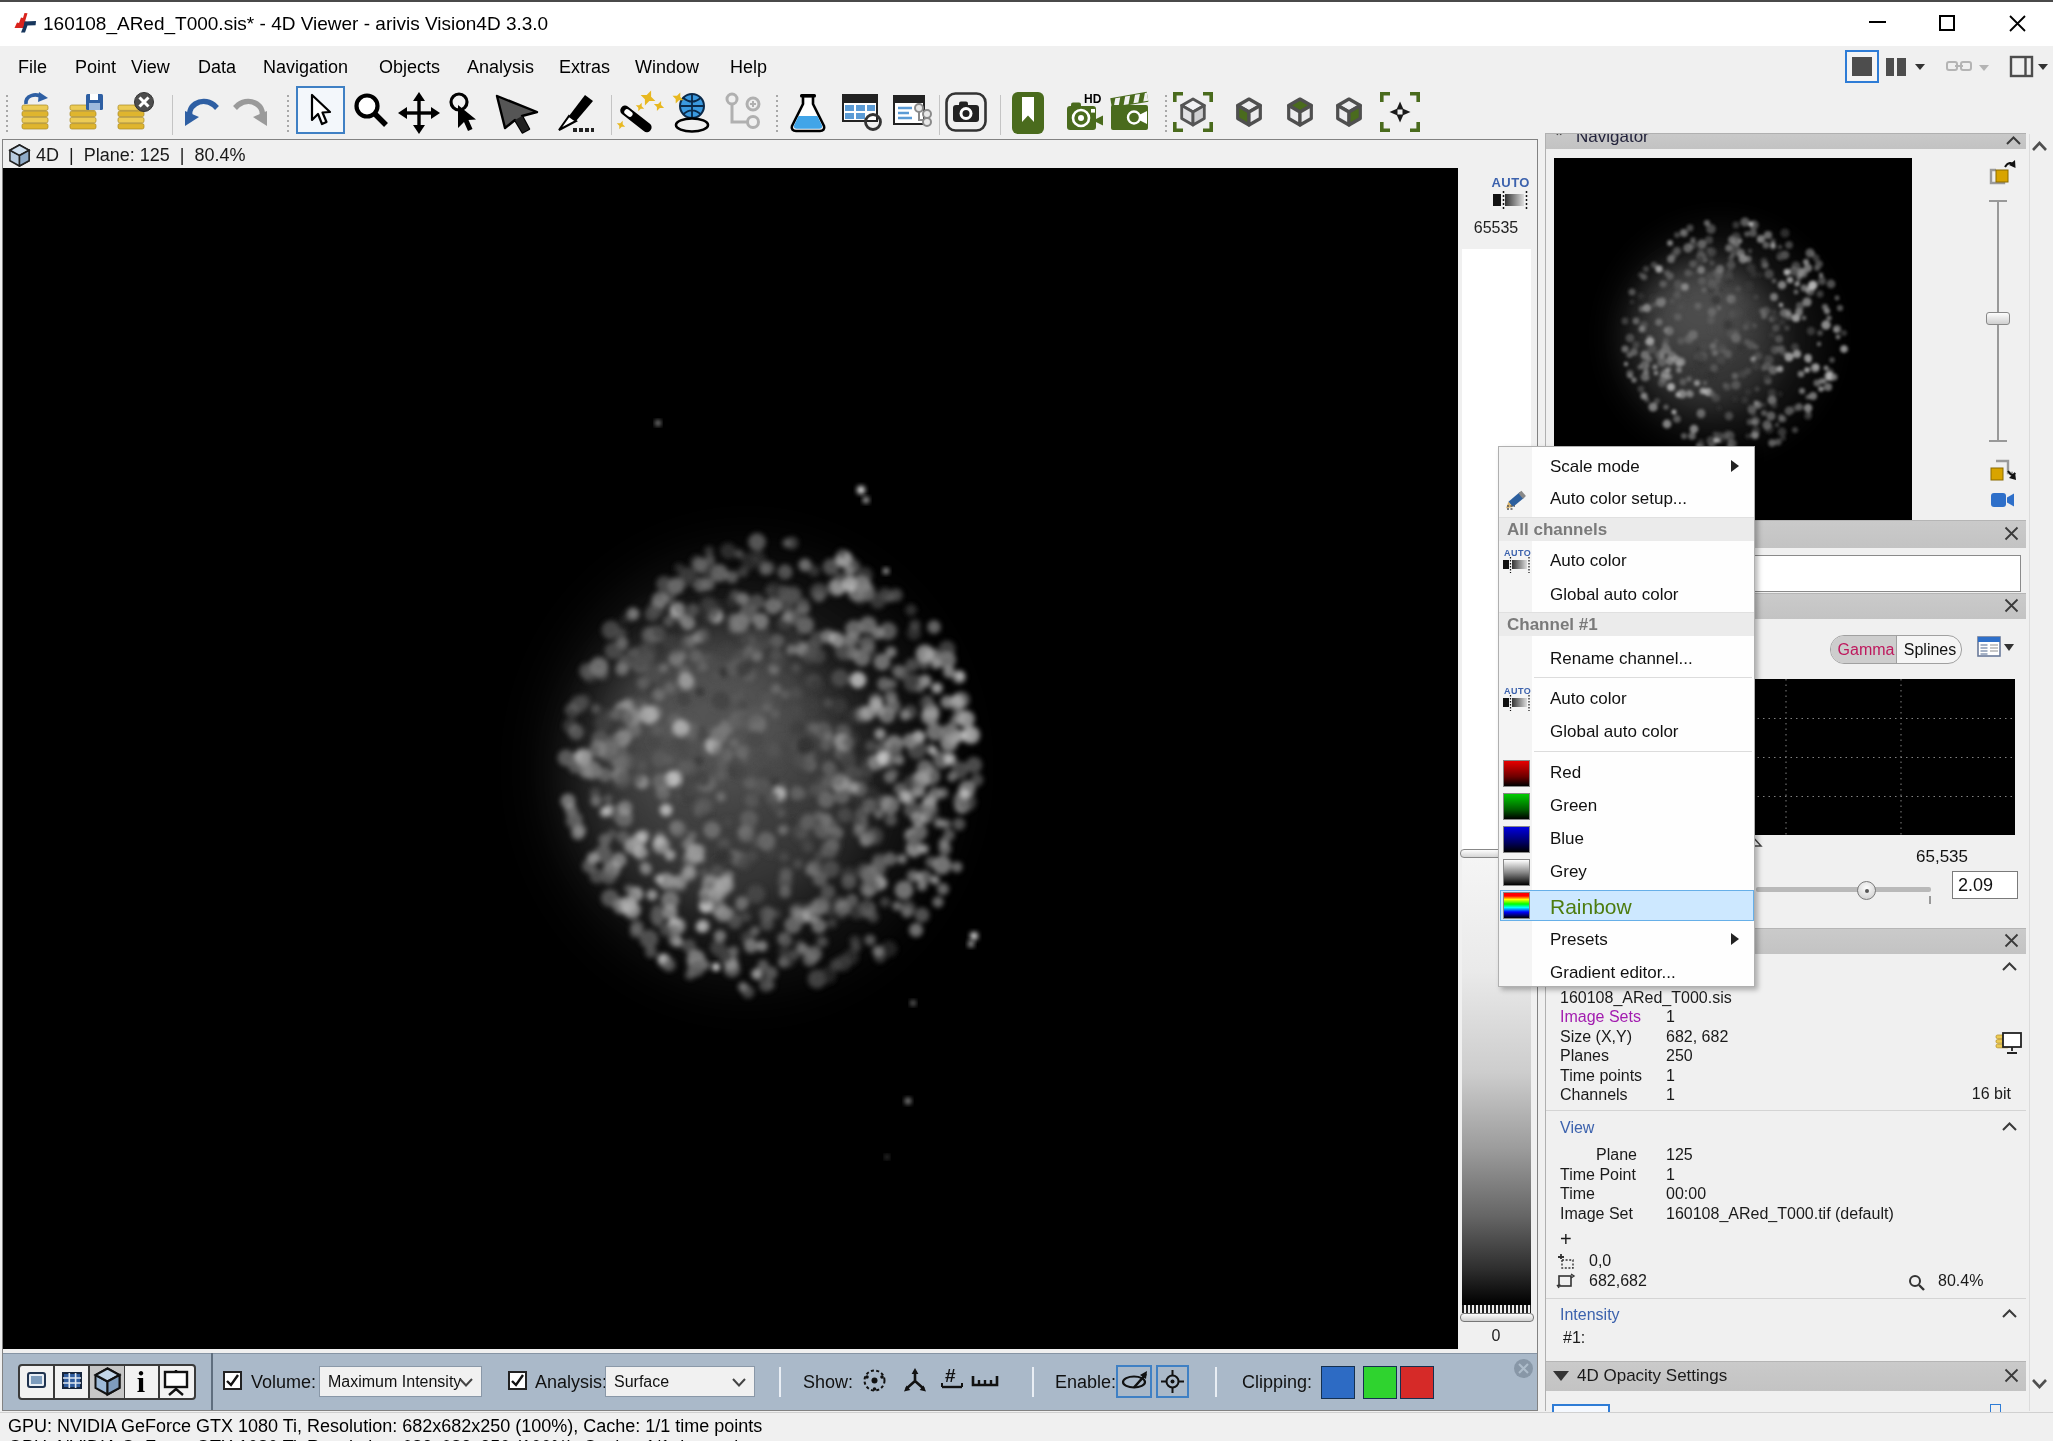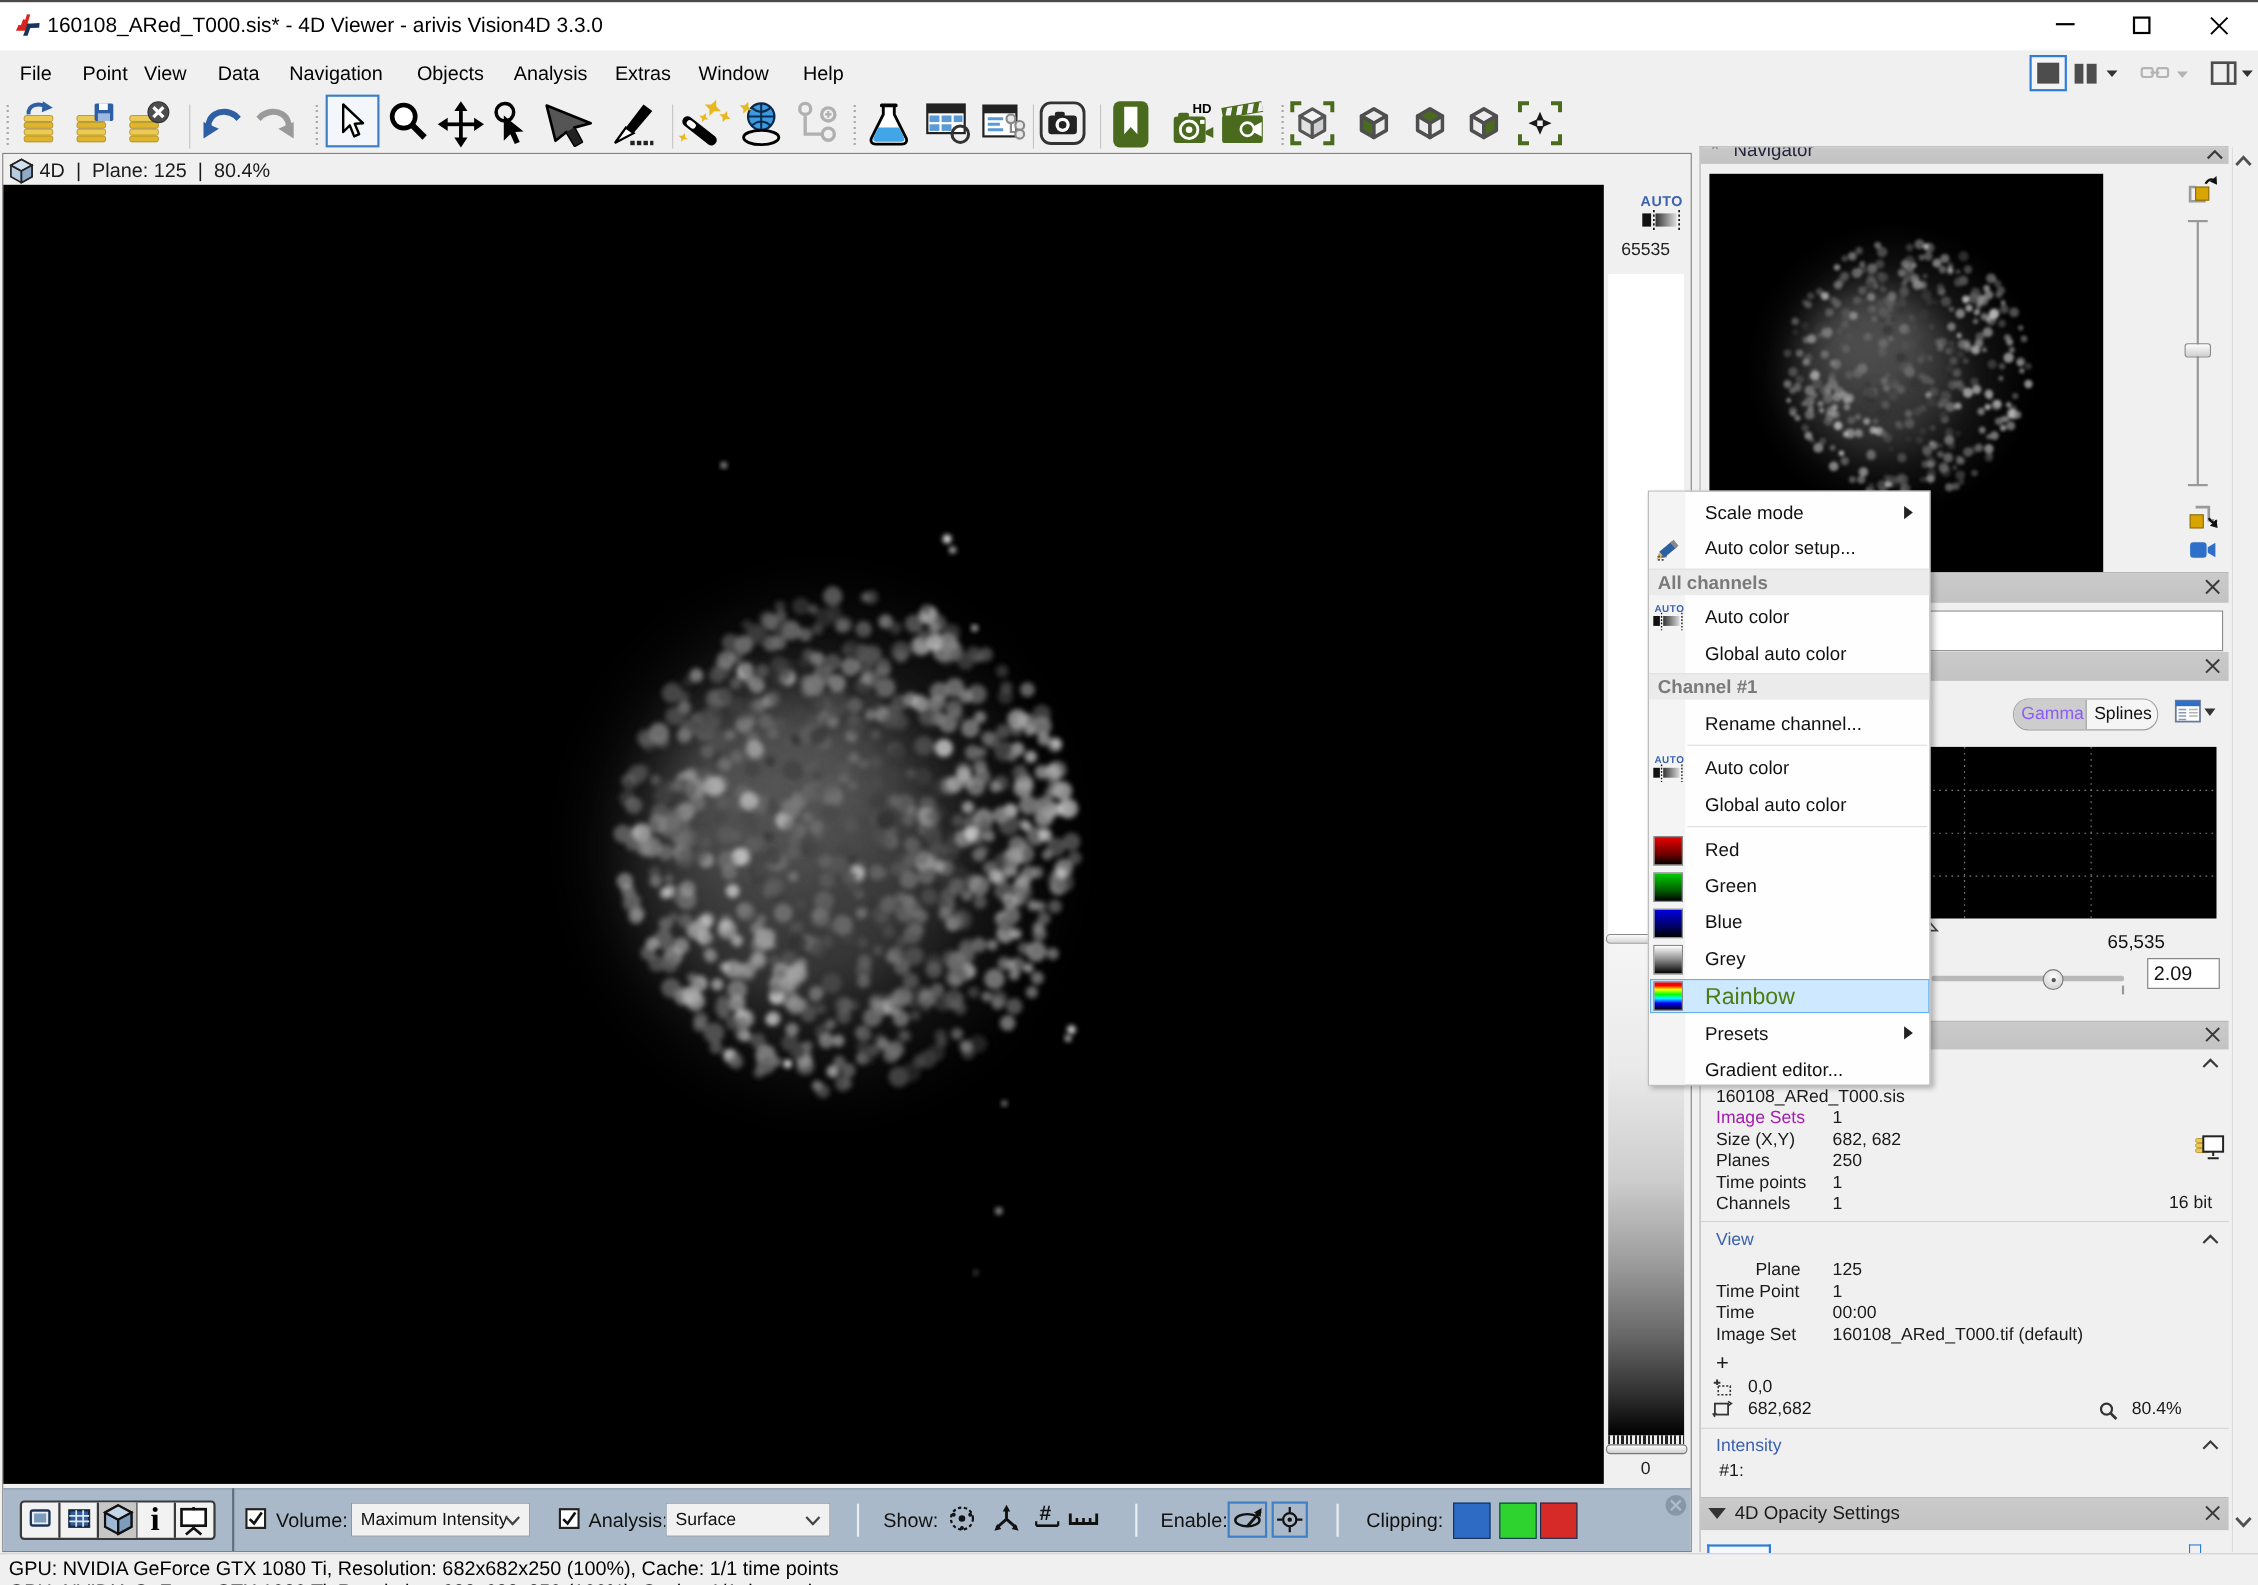--- a/index.html
+++ b/index.html
@@ -1229,21 +1229,21 @@
 <svg class="abs" style="left:2004px;top:526px" width="15" height="15">
     <path d="M1.5 1.5 L13.5 13.5 M13.5 1.5 L1.5 13.5" stroke="#3a3a3a" stroke-width="1.8"></path>
   </svg>
 <div class="abs" style="left:1554px;top:555px;width:467px;height:37px;background:#fff;border:1px solid #8a8a8a"></div>
 <div class="hdr" style="left:1546px;top:593px;width:480px;height:26px"></div>
 <svg class="abs" style="left:2004px;top:598px" width="15" height="15">
     <path d="M1.5 1.5 L13.5 13.5 M13.5 1.5 L1.5 13.5" stroke="#3a3a3a" stroke-width="1.8"></path>
   </svg>
 <div class="abs" style="left:1830px;top:635px;width:132px;height:29px;border:1px solid #a0a0a0;border-radius:14px;background:#f5f5f5;overflow:hidden">
     <div style="position:absolute;left:0;top:0;width:66px;height:29px;background:#cdcdcd;border-right:1px solid #a0a0a0"></div>
-    <div style="position:absolute;left:0;top:5px;width:70px;text-align:center;font-size:16px;color:#8b5cf6">Gamma</div>
+    <div style="position:absolute;left:0;top:5px;width:70px;text-align:center;font-size:16px;color:#be185d">Gamma</div>
     <div style="position:absolute;left:66px;top:5px;width:66px;text-align:center;font-size:16px;color:#111">Splines</div>
   </div>
 <svg class="abs" style="left:1977px;top:636px" width="24" height="21">
     <rect x="1" y="1" width="22" height="19" fill="#fff" stroke="#6a7a9a" stroke-width="1.6"></rect>
     <rect x="1" y="1" width="22" height="5" fill="#2e6fc9"></rect>
     <g stroke="#8a9ab5" stroke-width="1.4">
       <path d="M3.5 9 h7 M3.5 12 h7 M3.5 15 h7 M3.5 18 h7"></path>
     </g>
     <g stroke="#b5b5b5" stroke-width="1.4">
       <path d="M13 9 h8 M13 12 h8 M13 15 h8"></path>

